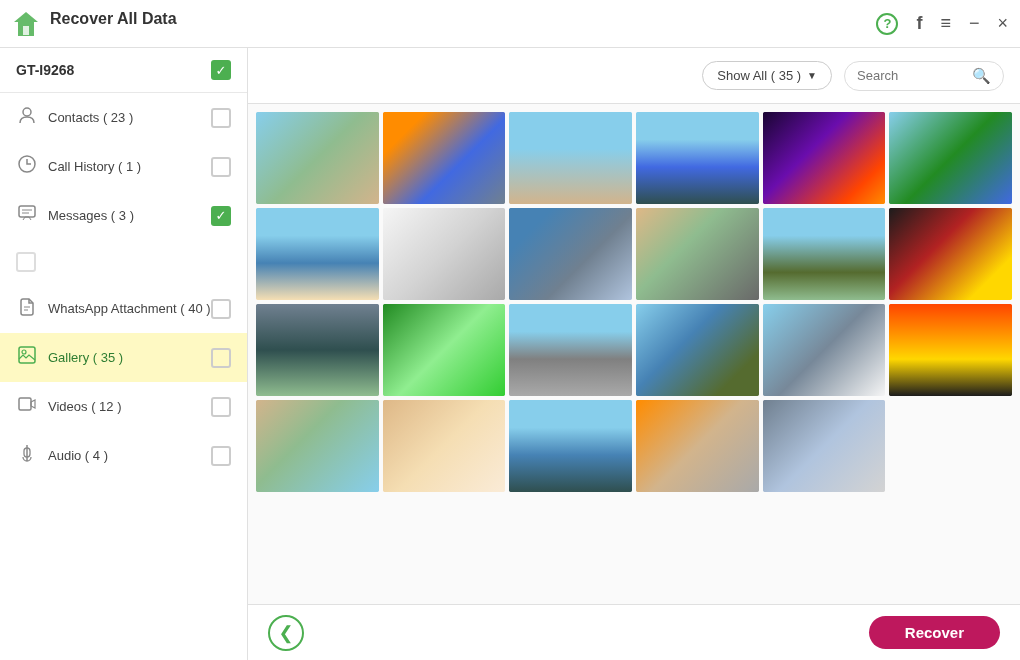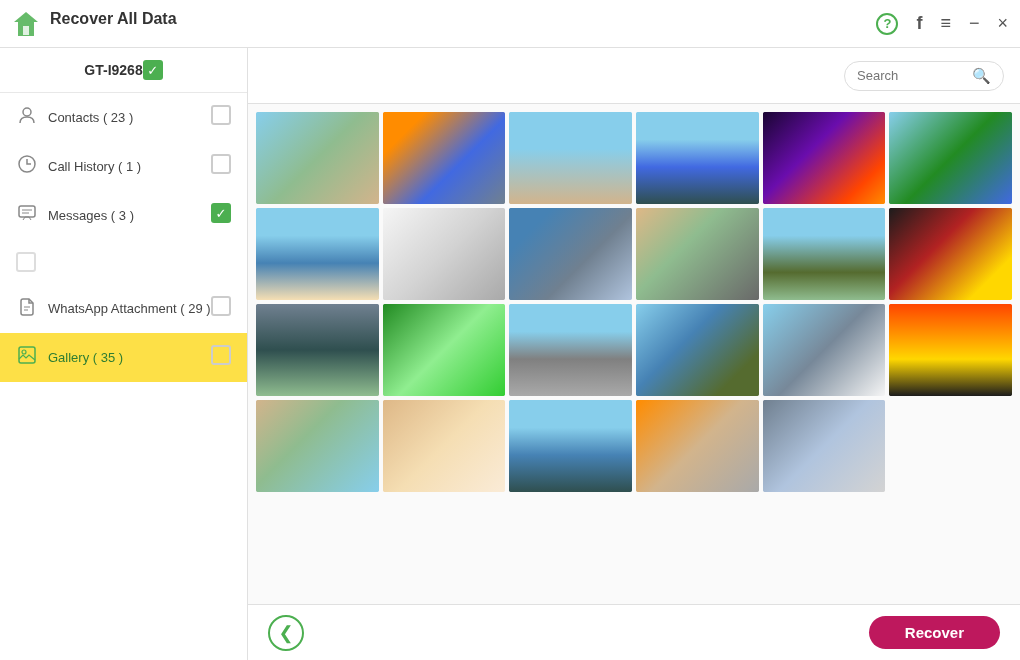--- a/index.html
+++ b/index.html
@@ -19,38 +19,38 @@
 
     
     .main-layout { display: flex; flex: 1; overflow: hidden; }
 
     
     .sidebar {
       width: 248px; background: #fff; border-right: 1px solid #e0e0e0;
       display: flex; flex-direction: column; overflow-y: auto;
     }
     .device-item {
-      display: flex; align-items: center; justify-content: center;
+      display: flex; align-items: center; justify-content: space-between;
       padding: 12px 16px; border-bottom: 1px solid #e8e8e8;
       background: #fff;
     }
     .device-name { font-size: 14px; font-weight: 600; color: #333; }
     .green-checkbox {
       width: 20px; height: 20px; background: #4caf50; border-radius: 3px;
       display: flex; align-items: center; justify-content: center;
     }
     .green-checkbox::after { content: '✓'; color: #fff; font-size: 13px; }
     .empty-checkbox {
       width: 20px; height: 20px; border: 2px solid #ccc; border-radius: 3px;
     }
     .nav-item {
-      display: flex; justify-content: space-between;
+      display: flex; align-items: center; justify-content: space-between;
       padding: 12px 16px; cursor: pointer; transition: background 0.15s;
     }
-    .nav-item.active { background: #fde047; }
+    .nav-item.active { background: #fef9c3; }
     .nav-item-left { display: flex; align-items: center; gap: 10px; }
     .nav-icon { font-size: 18px; color: #888; width: 22px; text-align: center; }
     .nav-item.active .nav-icon { color: #4caf50; }
     .nav-label { font-size: 13px; color: #444; }
     .nav-item.active .nav-label { color: #2e7d32; font-weight: 500; }
     .nav-item.disabled .nav-label { color: #bbb; }
     .nav-item.disabled .nav-icon { color: #ccc; }
 
     
     .content-area { flex: 1; display: flex; flex-direction: column; background: #fafafa; }
@@ -215,46 +215,75 @@
     <div class="nav-item">
       <div class="nav-item-left">
         <span class="nav-icon">
           <svg width="20" height="20" viewBox="0 0 20 20" fill="none">
             <path d="M12 3H6a2 2 0 00-2 2v12a2 2 0 002 2h8a2 2 0 002-2V7l-4-4z" stroke="#888" stroke-width="1.5" fill="none"></path>
             <path d="M12 3v4h4" stroke="#888" stroke-width="1.5"></path>
             <line x1="7" y1="11" x2="13" y2="11" stroke="#888" stroke-width="1"></line>
             <line x1="7" y1="14" x2="11" y2="14" stroke="#888" stroke-width="1"></line>
           </svg>
         </span>
-        <span class="nav-label">WhatsApp Attachment ( 29 )</span>
+        <span class="nav-label">WhatsApp Attachment ( 40 )</span>
       </div>
       <div class="empty-checkbox"></div>
     </div>
 
     <div class="nav-item active">
       <div class="nav-item-left">
         <span class="nav-icon">
           <svg width="20" height="20" viewBox="0 0 20 20" fill="none">
             <rect x="2" y="2" width="16" height="16" rx="2" stroke="#4caf50" stroke-width="1.5" fill="none"></rect>
             <circle cx="7" cy="7" r="2" stroke="#4caf50" stroke-width="1.2" fill="none"></circle>
             <path d="M2 14l4-4 3 3 3-3 6 5" stroke="#4caf50" stroke-width="1.2" fill="none"></path>
           </svg>
         </span>
         <span class="nav-label">Gallery ( 35 )</span>
       </div>
       <div class="empty-checkbox"></div>
     </div>
 
-
+    <div class="nav-item">
+      <div class="nav-item-left">
+        <span class="nav-icon">
+          <svg width="20" height="20" viewBox="0 0 20 20" fill="none">
+            <rect x="2" y="4" width="12" height="12" rx="1.5" stroke="#888" stroke-width="1.5" fill="none"></rect>
+            <path d="M14 8l4-2v8l-4-2V8z" stroke="#888" stroke-width="1.2" fill="none"></path>
+          </svg>
+        </span>
+        <span class="nav-label">Videos ( 12 )</span>
+      </div>
+      <div class="empty-checkbox"></div>
+    </div>
+
+    <div class="nav-item">
+      <div class="nav-item-left">
+        <span class="nav-icon">
+          <svg width="20" height="20" viewBox="0 0 20 20" fill="none">
+            <line x1="10" y1="2" x2="10" y2="18" stroke="#888" stroke-width="1.5"></line>
+            <rect x="7" y="5" width="6" height="9" rx="3" stroke="#888" stroke-width="1.3" fill="none"></rect>
+            <path d="M6 14a4 4 0 008 0" stroke="#888" stroke-width="1.3" fill="none"></path>
+          </svg>
+        </span>
+        <span class="nav-label">Audio ( 4 )</span>
+      </div>
+      <div class="empty-checkbox"></div>
+    </div>
 
   </div>
 
   <div class="content-area">
 
     <div class="toolbar">
+      <button class="show-all-btn">
+        <span>Show All ( 35 )</span>
+        <span class="chevron-down">▼</span>
+      </button>
       <div class="search-box">
         <input class="search-input" type="text" placeholder="Search" style="">
         <span class="search-icon">🔍</span>
       </div>
     </div>
 
     <div class="gallery-area">
       <div class="gallery-grid" id="gallery-grid">
       <div class="gallery-item photo-house">
             <div class="gallery-item-inner photo-house"></div>

